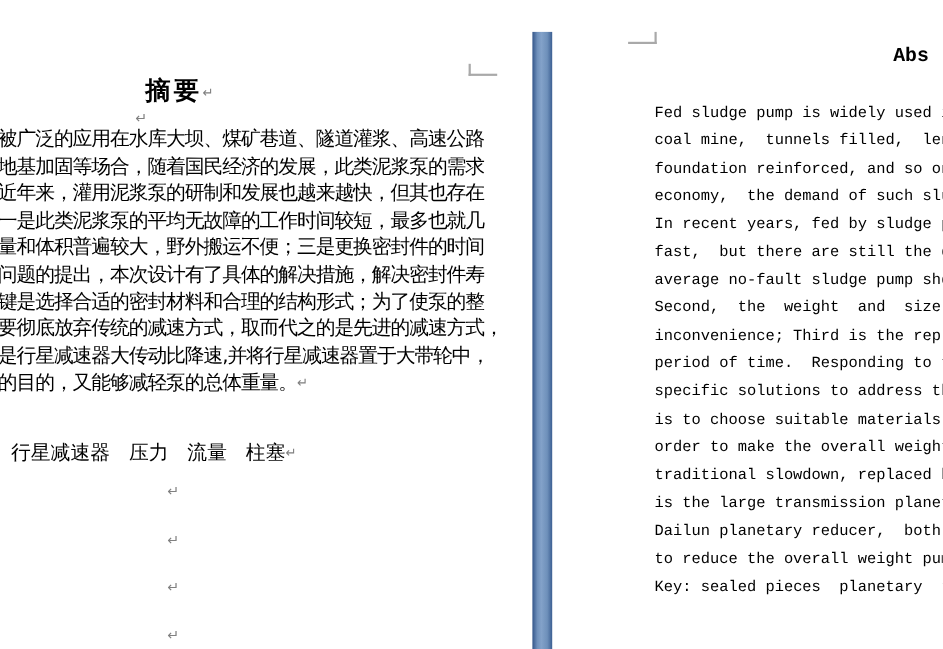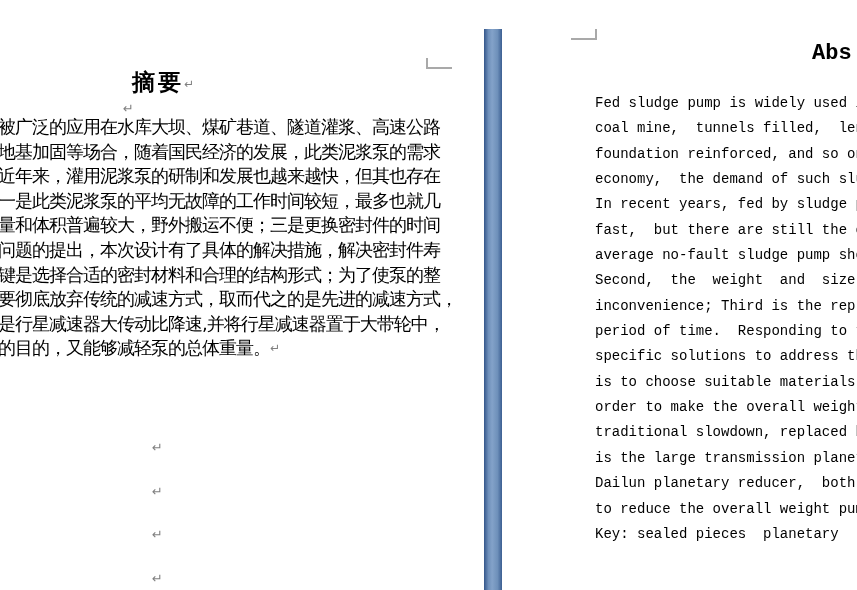--- a/index.html
+++ b/index.html
@@ -45,21 +45,21 @@
   
   .page-divider{
     left:484px;top:0;width:18px;height:590px;
     background:linear-gradient(to right,
       #34568a 0%, #6f90bb 25%, #83a2c9 45%, #6e90ba 75%, #3c5f92 100%);
   }
 
   
   .right-page{left:502px;top:0;width:355px;height:590px;}
   .en-title{
-    left:812px;top:12px;font-size:22px;font-weight:bold;
+    left:812px;top:12px;font-size:18px;font-weight:bold;
     font-family:"Liberation Mono","DejaVu Sans Mono",monospace;white-space:pre;
   }
   .en-body{
     left:595px;top:62px;font-size:14px;line-height:25.35px;
     font-family:"Liberation Mono","DejaVu Sans Mono",monospace;
   }
   .en-line{white-space:pre;}
   .en-key-label{font-weight:normal;}
   .en-bottom-mark{left:597px;top:577px;}
 </style>
@@ -80,20 +80,21 @@
     <div class="cn-line">近年来，灌用泥浆泵的研制和发展也越来越快，但其也存在</div>
     <div class="cn-line">一是此类泥浆泵的平均无故障的工作时间较短，最多也就几</div>
     <div class="cn-line">量和体积普遍较大，野外搬运不便；三是更换密封件的时间</div>
     <div class="cn-line">问题的提出，本次设计有了具体的解决措施，解决密封件寿</div>
     <div class="cn-line">键是选择合适的密封材料和合理的结构形式；为了使泵的整</div>
     <div class="cn-line">要彻底放弃传统的减速方式，取而代之的是先进的减速方式，</div>
     <div class="cn-line">是行星减速器大传动比降速,并将行星减速器置于大带轮中，</div>
     <div class="cn-line"><span>的目的，又能够减轻泵的总体重量。</span><span class="pilcrow">↵</span></div>
   </div>
 
+  <div class="abs cn-keywords"><span>行星减速器   压力   流量   柱塞</span><span class="pilcrow">↵</span></div>
 
   <div class="abs pilcrow-alone empty-mark-1">↵</div>
   <div class="abs pilcrow-alone empty-mark-2">↵</div>
   <div class="abs pilcrow-alone empty-mark-3">↵</div>
   <div class="abs pilcrow-alone empty-mark-4">↵</div>
   <div class="abs pilcrow-alone empty-mark-5">↵</div>
 </div>
 
 <div class="abs page-divider"></div>
 

